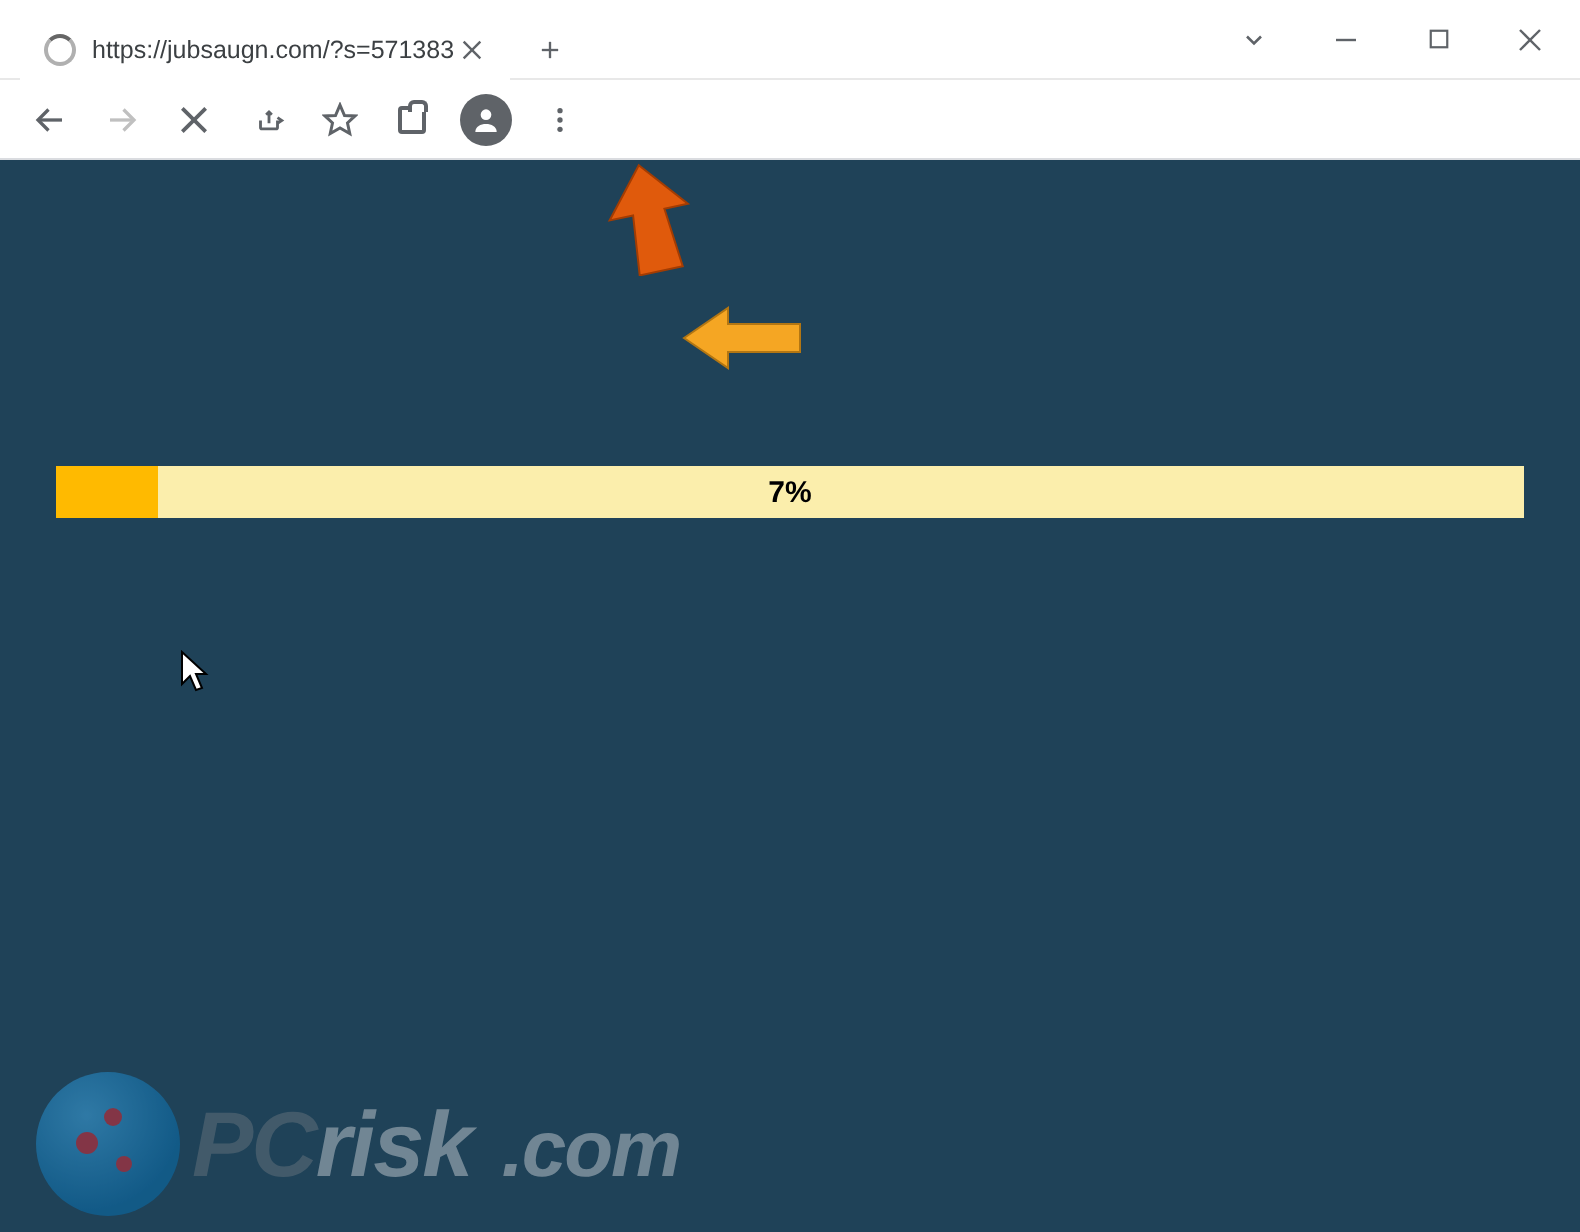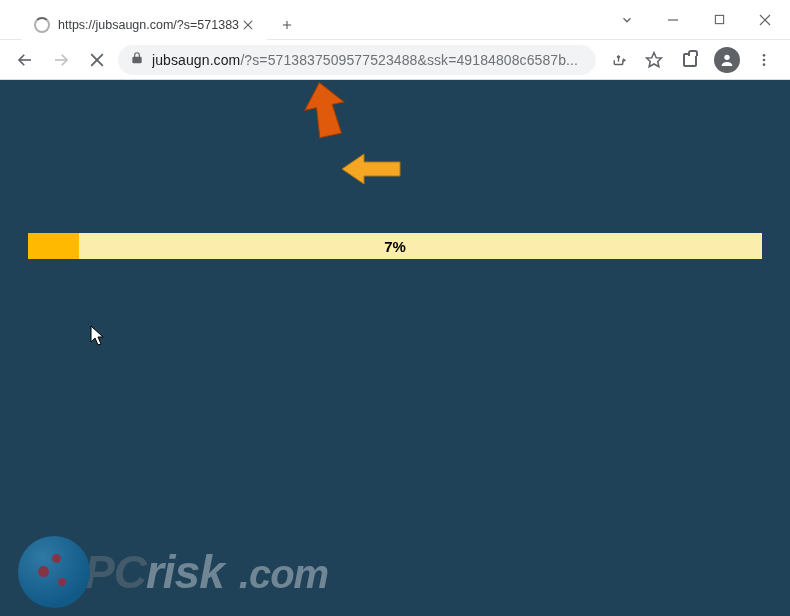--- a/index.html
+++ b/index.html
@@ -43,21 +43,21 @@
       align-items: center;
       justify-content: center;
       margin-right: 8px;
       color: #5f6368;
     }
 
     
     .tab-strip {
       position: absolute;
       top: 8px;
-      left: 22px;
+      left: 10px;
       display: flex;
       align-items: center;
       gap: 6px;
       z-index: 5;
     }
     .tab {
       display: flex;
       align-items: center;
       height: 34px;
       background: #fff;
@@ -255,21 +255,21 @@
       background:#c62e3b; top:42px; left:40px;
     }
     .wm-text {
       font-size: 46px;
       font-weight: 700;
       font-style: italic;
       margin-left: -6px;
       letter-spacing: -1px;
       white-space: nowrap;
     }
-    .wm-pc { color: #5a6b77; }
+    .wm-pc { color: #5a6b77; margin-left: 12px; }
     .wm-risk { color: #a8b4bd; margin-top: 34px; }
     .wm-com { color: #a8b4bd; font-size:40px;margin-left:15px; }
   </style>
 </head>
 <body>
 
 <div class="title-bar">
   <div class="chevron">
     <svg width="14" height="14" viewBox="0 0 24 24" fill="none" stroke="currentColor" stroke-width="2.2">
         <polyline points="6 9 12 15 18 9"></polyline>
@@ -326,30 +326,20 @@
         <line x1="4" y1="12" x2="20" y2="12"></line>
         <polyline points="13 5 20 12 13 19"></polyline>
       </svg>
   </div>
   <div class="nav-btn">
     <svg width="14" height="14" viewBox="0 0 12 12" stroke="currentColor" stroke-width="1.6">
         <line x1="1" y1="1" x2="11" y2="11"></line>
         <line x1="11" y1="1" x2="1" y2="11"></line>
       </svg>
   </div>
-  <div class="omnibox">
-    <span class="lock">
-      <svg width="14" height="14" viewBox="0 0 24 24" fill="currentColor">
-          <path d="M12 2a5 5 0 0 0-5 5v3H6a2 2 0 0 0-2 2v7a2 2 0 0 0 2 2h12a2 2 0 0 0 2-2v-7a2 2 0 0 0-2-2h-1V7a5 5 0 0 0-5-5zm-3 5a3 3 0 1 1 6 0v3H9V7z"></path>
-        </svg>
-    </span>
-    <span class="url">
-      <span class="domain">jubsaugn.com</span><span class="rest">/?s=5713837509577523488&amp;ssk=49184808c6587b...</span>
-    </span>
-  </div>
   <div class="toolbar-right">
     <div class="icon-btn">
       <svg width="17" height="17" viewBox="0 0 24 24" fill="none" stroke="currentColor" stroke-width="2">
           <path d="M14 9l-2-2-2 2"></path>
           <line x1="12" y1="7" x2="12" y2="15"></line>
           <path d="M6 13v5a1 1 0 0 0 1 1h10a1 1 0 0 0 1-1v-5"></path>
           <path d="M18 11l3 2-3 2"></path>
         </svg>
     </div>
     <div class="icon-btn">

